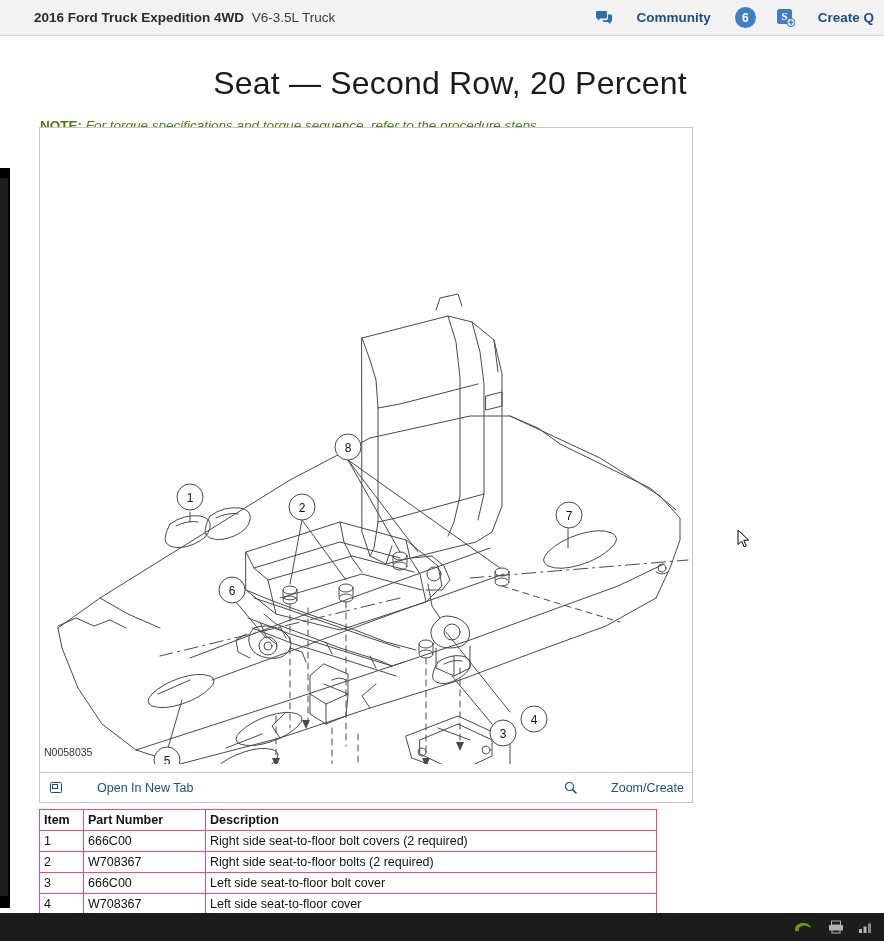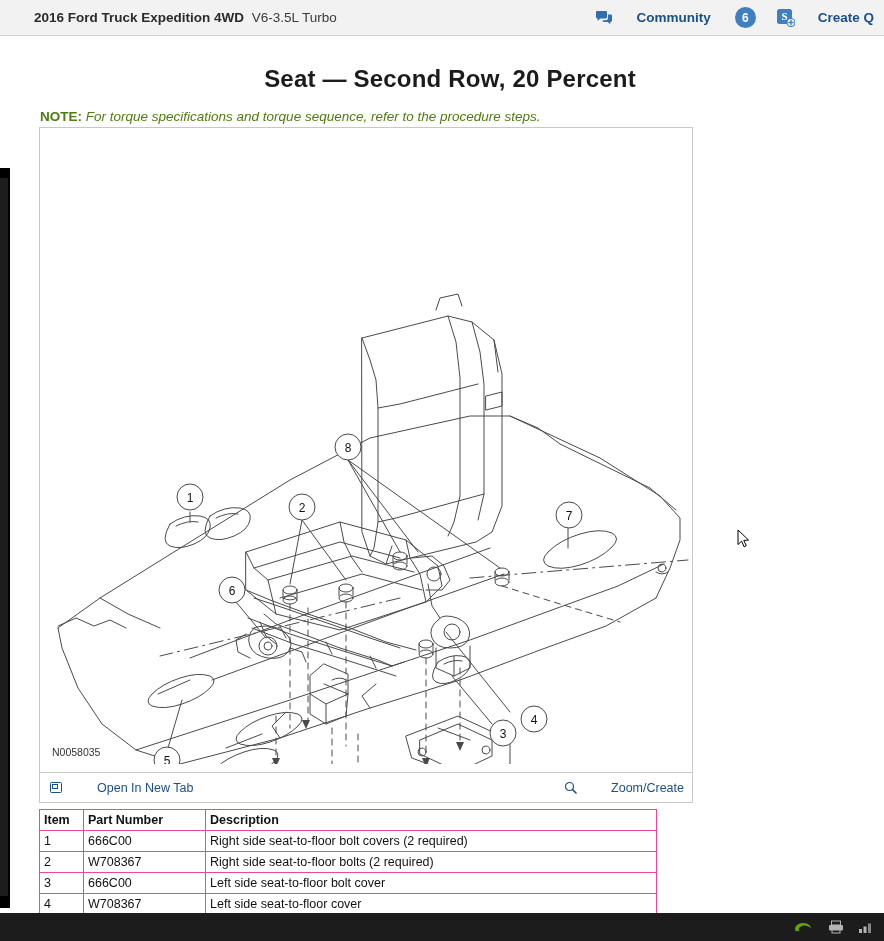--- a/index.html
+++ b/index.html
@@ -64,23 +64,23 @@
   
   .page {
     position: absolute;
     top: 37px; left: 0;
     width: 884px; height: 904px;
     background: #fff;
   }
 
   .page-heading {
     text-align: center;
-    font-size: 24px;
+    font-size: 32px;
     color: #1b1b1b;
-    font-weight: bold;
+    font-weight: normal;
     margin: 20px 0 0 16px;
     padding-top: 8px;
     letter-spacing: 0.2px;
   }
 
   .note-line {
     margin: 16px 0 0 40px;
     font-size: 13.5px;
     color: #4d7c0f;
   }
@@ -96,21 +96,21 @@
     background: #fff;
   }
   .figure-canvas {
     position: absolute;
     left: 0; top: 0;
     width: 652px; height: 636px;
     overflow: hidden;
   }
   .figure-id {
     position: absolute;
-    left: 12px; bottom: 44px;
+    left: 4px; bottom: 44px;
     font-size: 10.5px;
     color: #333;
   }
   .figure-toolbar {
     position: absolute;
     left: 0; right: 0; bottom: 0;
     height: 30px;
     border-top: 1px solid #c7c7c7;
     display: flex; align-items: center;
     justify-content: space-between;
@@ -195,21 +195,21 @@
   }
 </style>
 </head>
 <body>
 
 <div id="root">
 
   <div class="topbar">
     <div class="vehicle-title">
       <span class="model">2016 Ford Truck Expedition 4WD</span>
-      <span class="engine">V6-3.5L Turbo</span>
+      <span class="engine">V6-3.5L Truck</span>
     </div>
 
     <div class="topbar-right">
 
       <div class="top-action">
         <span class="ic">
           <svg width="18" height="16" viewBox="0 0 18 16">
             <path d="M1 2.2C1 1.5 1.6 1 2.3 1h8.4c.7 0 1.3.5 1.3 1.2v5.1c0 .7-.6 1.2-1.3 1.2H5.2L2.6 11V8.5h-.3C1.6 8.5 1 8 1 7.3V2.2z" fill="#2f6fae"></path>
             <path d="M13 4.6h2.7c.7 0 1.3.5 1.3 1.2v5c0 .7-.6 1.2-1.3 1.2h-.4V14.3l-2.5-2.3H8.9c-.7 0-1.3-.5-1.3-1.2v-.6H11c1.1 0 2-.8 2-1.9V4.6z" fill="#2f6fae"></path>
           </svg>

